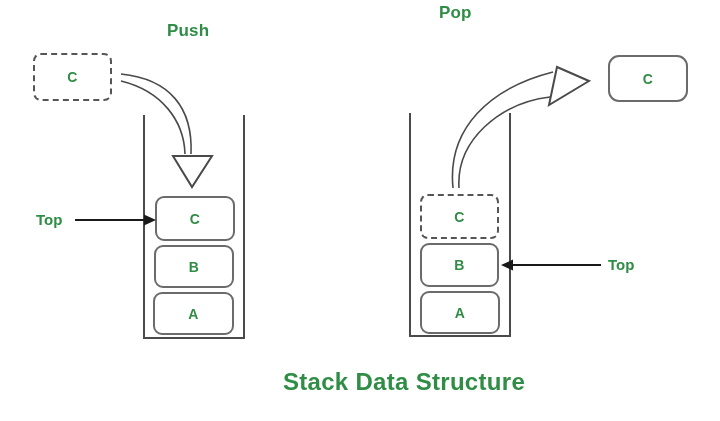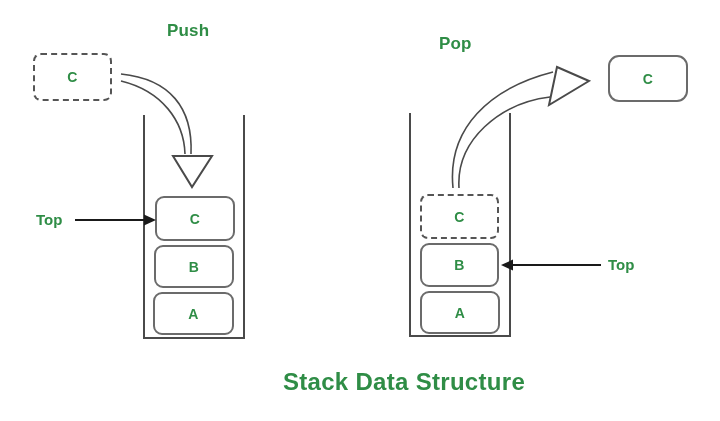--- a/index.html
+++ b/index.html
@@ -33,21 +33,21 @@
     font-size:14px;font-weight:bold;color:#2f8d46;letter-spacing:.5px;
   }
   .arrows{position:absolute;left:0;top:0;pointer-events:none;}
 </style>
 </head>
 <body>
 
 <div class="canvas">
 
   <div class="op-label" style="left:167px;top:21px">Push</div>
-  <div class="op-label" style="left:439px;top:34px">Pop</div>
+  <div class="op-label" style="left:439px;top:3px">Pop</div>
 
   <div class="node dashed" style="left:33px;top:53px;width:79px;height:48px">
     <span class="letter">C</span>
   </div>
 
   <div class="stack" style="left:143px;top:115px;width:102px;height:224px"></div>
   <div class="node" style="left:155px;top:196px;width:80px;height:45px">
     <span class="letter">C</span>
   </div>
   <div class="node" style="left:154px;top:245px;width:80px;height:43px">

